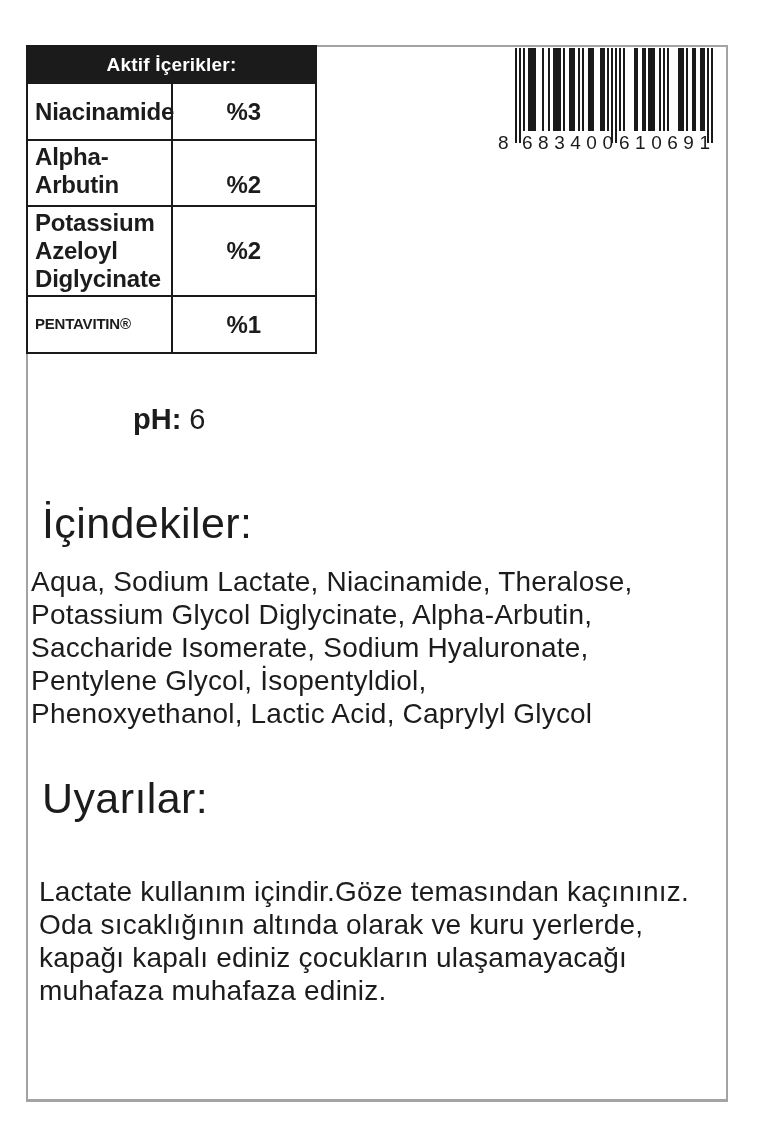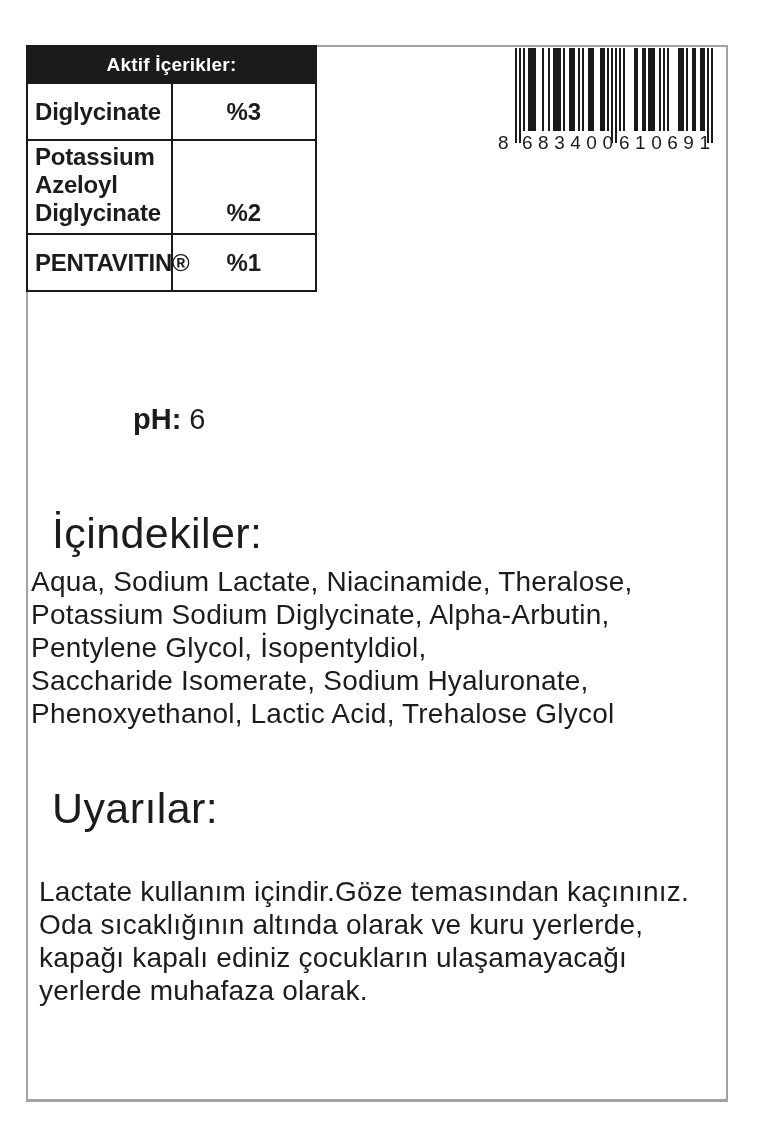--- a/index.html
+++ b/index.html
@@ -62,21 +62,21 @@
   .bc-g1 { left: 7px;  width: 91px; }
   .bc-g2 { left: 104px; width: 91px; }
 
   
   .ph { position: absolute; left: 105px; top: 356px; font-size: 29px; }
   .ph-label { font-weight: bold; }
   .ph-value { margin-left: 8px; }
 
   
   .h {
-    position: absolute; margin: 12px;
+    position: absolute; margin: 2px;
     font-size: 43px; font-weight: 400;
     letter-spacing: 0.4px; color: #1c1c1c;
   }
   .ing-h  { left: 12px; top: 450px; }
   .warn-h { left: 12px; top: 725px; text-align: right; }
 
   
   .body {
     position: absolute; margin: 0;
     font-size: 28px; line-height: 33px;
@@ -94,22 +94,26 @@
   <div class="frame" style="border-color: rgb(163, 163, 163);">
 
     <table class="ing-table">
       <thead>
         <tr>
           <th colspan="2" style="background: rgb(27, 27, 27); color: rgb(255, 255, 255);">Aktif İçerikler:</th>
         </tr>
       </thead>
       <tbody>
           <tr>
-            <td class="name">Diglycinate</td>
+            <td class="name">Niacinamide</td>
             <td class="val">%3</td>
+          </tr>
+          <tr>
+            <td class="name">Alpha-Arbutin</td>
+            <td class="val">%2</td>
           </tr>
           <tr>
             <td class="name">Potassium Azeloyl Diglycinate</td>
             <td class="val">%2</td>
           </tr>
           <tr>
             <td class="name">PENTAVITIN®</td>
             <td class="val">%1</td>
           </tr>
         </tbody>
@@ -186,28 +190,28 @@
         </span>
     </div>
 
     <div class="ph">
       <span class="ph-label">pH:</span><span class="ph-value">6</span>
     </div>
 
     <h1 class="h ing-h">İçindekiler:</h1>
     <p class="body ing-body">
         <span class="line">Aqua, Sodium Lactate, Niacinamide, Theralose,</span>
-        <span class="line">Potassium Sodium Diglycinate, Alpha-Arbutin,</span>
+        <span class="line">Potassium Glycol Diglycinate, Alpha-Arbutin,</span>
+        <span class="line">Saccharide Isomerate, Sodium Hyaluronate,</span>
         <span class="line">Pentylene Glycol, İsopentyldiol,</span>
-        <span class="line">Saccharide Isomerate, Sodium Hyaluronate,</span>
-        <span class="line">Phenoxyethanol, Lactic Acid, Trehalose Glycol</span>
+        <span class="line">Phenoxyethanol, Lactic Acid, Caprylyl Glycol</span>
       </p>
 
     <h1 class="h warn-h">Uyarılar:</h1>
     <p class="body warn-body">
         <span class="line">Lactate kullanım içindir.Göze temasından kaçınınız.</span>
         <span class="line">Oda sıcaklığının altında olarak ve kuru yerlerde,</span>
         <span class="line">kapağı kapalı ediniz çocukların ulaşamayacağı</span>
-        <span class="line">yerlerde muhafaza olarak.</span>
+        <span class="line">muhafaza muhafaza ediniz.</span>
       </p>
 
   </div>
 </div>
 
 </body></html>

